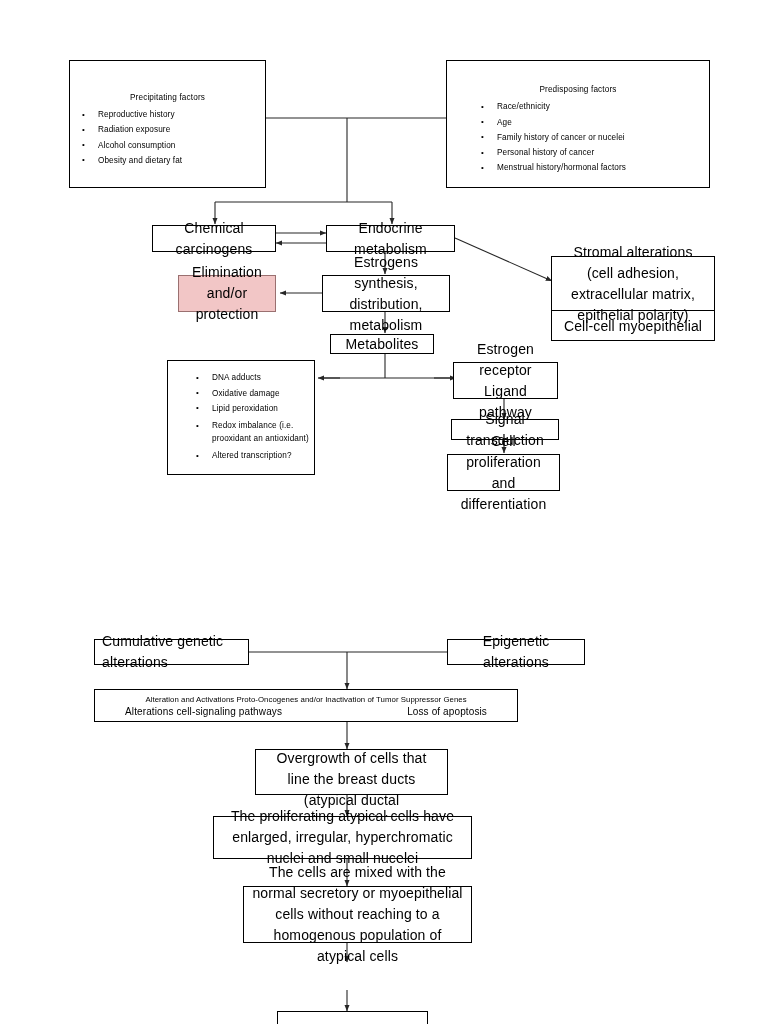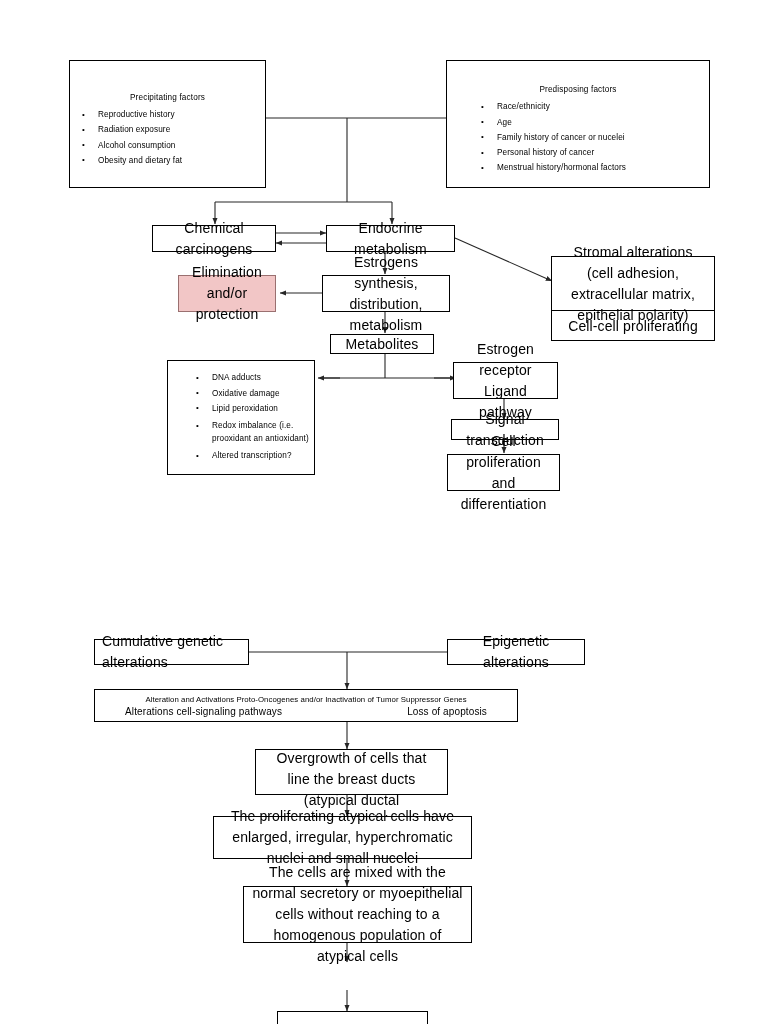--- a/index.html
+++ b/index.html
@@ -194,21 +194,21 @@
   <div class="node" style="left:322px; top:275px; width:128px; height:37px;">
     <div class="ctr txt" style="padding:0 6px;">Estrogens synthesis, distribution, metabolism</div>
   </div>
 
   <div class="node" style="left:330px; top:334px; width:104px; height:20px;">
     <div class="ctr txt">Metabolites</div>
   </div>
 
   <div class="node" style="left:551px; top:256px; width:164px; height:85px; justify-content:flex-start;">
     <div class="split-top ctr txt" style="height:54px; display:flex; flex-direction:column; justify-content:center; box-sizing:border-box;">Stromal alterations (cell adhesion, extracellular matrix, epithelial polarity)</div>
-    <div class="split-bot ctr txt" style="height:30px; display:flex; flex-direction:column; justify-content:center; box-sizing:border-box;">Cell-cell proliferating</div>
+    <div class="split-bot ctr txt" style="height:30px; display:flex; flex-direction:column; justify-content:center; box-sizing:border-box;">Cell-cell myoepithelial</div>
   </div>
 
   <div class="node" style="left:167px; top:360px; width:148px; height:115px;">
     <div style="padding:8px 4px; display:block;">
       <ul class="bullets" style="padding-left:18px;">
         <li>DNA adducts</li>
         <li>Oxidative damage</li>
         <li>Lipid peroxidation</li>
         <li style="line-height:1.55; padding-bottom:7px;">Redox imbalance (i.e. prooxidant an antioxidant)</li>
         <li>Altered transcription?</li>

